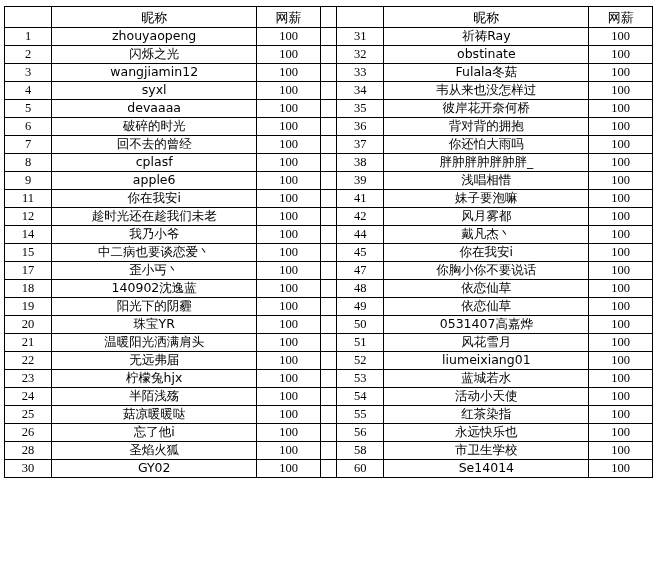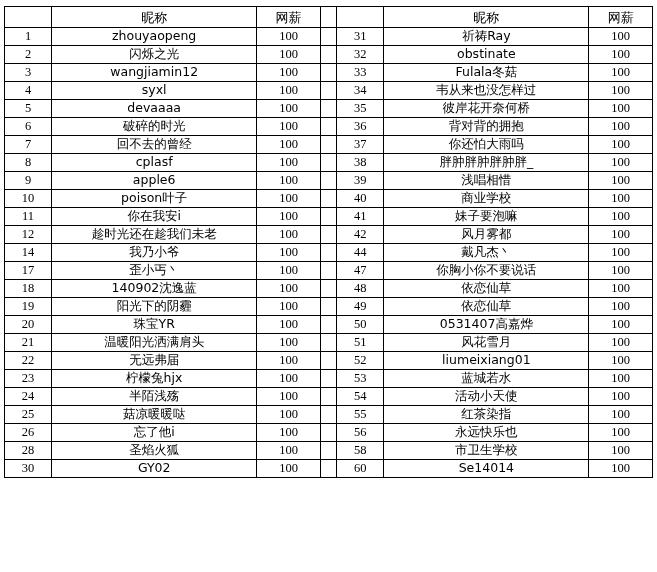--- a/index.html
+++ b/index.html
@@ -152,29 +152,20 @@
         <tr>
           <td>9</td>
           <td class="cn">apple6</td>
           <td>100</td>
           <td class="gap"></td>
           <td>39</td>
           <td class="cn">浅唱相惜</td>
           <td>100</td>
         </tr>
         <tr>
-          <td>10</td>
-          <td class="cn">poison叶子</td>
-          <td>100</td>
-          <td class="gap"></td>
-          <td>40</td>
-          <td class="cn">商业学校</td>
-          <td>100</td>
-        </tr>
-        <tr>
           <td>11</td>
           <td class="cn">你在我安i</td>
           <td>100</td>
           <td class="gap"></td>
           <td>41</td>
           <td class="cn">妹子要泡嘛</td>
           <td>100</td>
         </tr>
         <tr>
           <td>12</td>
@@ -185,20 +176,29 @@
           <td class="cn">风月雾都</td>
           <td>100</td>
         </tr>
         <tr>
           <td>14</td>
           <td class="cn">我乃小爷</td>
           <td>100</td>
           <td class="gap"></td>
           <td>44</td>
           <td class="cn">戴凡杰丶</td>
+          <td>100</td>
+        </tr>
+        <tr>
+          <td>15</td>
+          <td class="cn">中二病也要谈恋爱丶</td>
+          <td>100</td>
+          <td class="gap"></td>
+          <td>45</td>
+          <td class="cn">你在我安i</td>
           <td>100</td>
         </tr>
         <tr>
           <td>17</td>
           <td class="cn">歪小丐丶</td>
           <td>100</td>
           <td class="gap"></td>
           <td>47</td>
           <td class="cn">你胸小你不要说话</td>
           <td>100</td>

